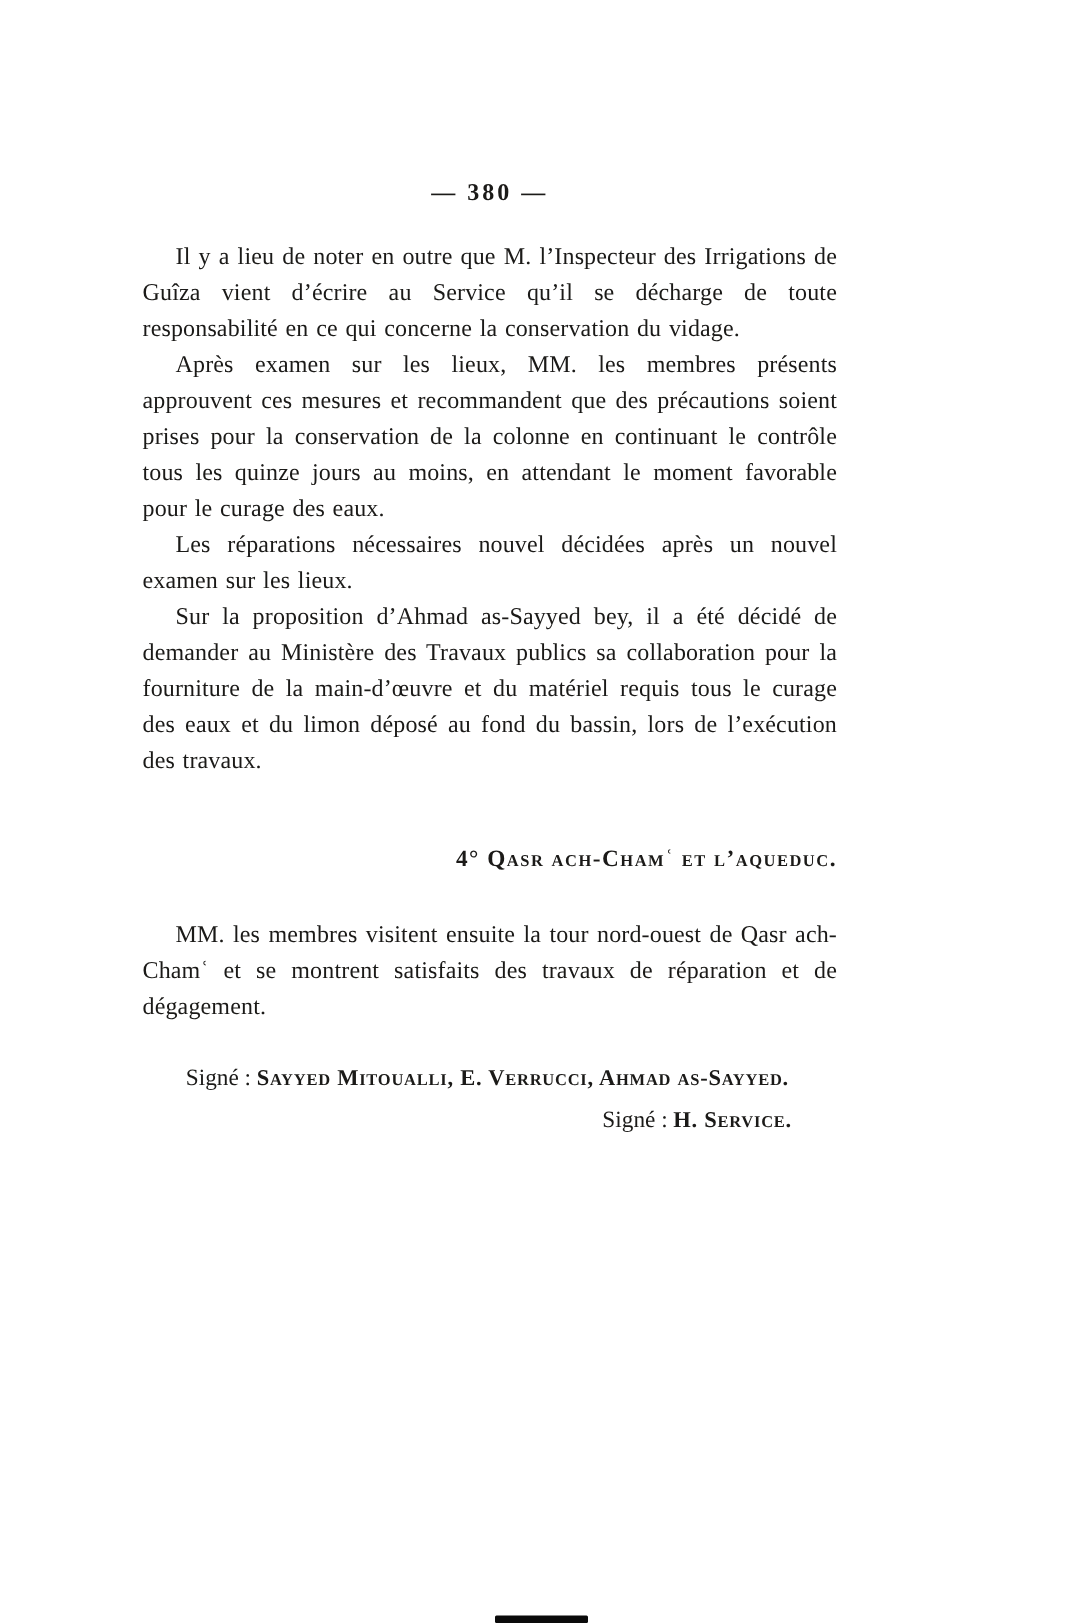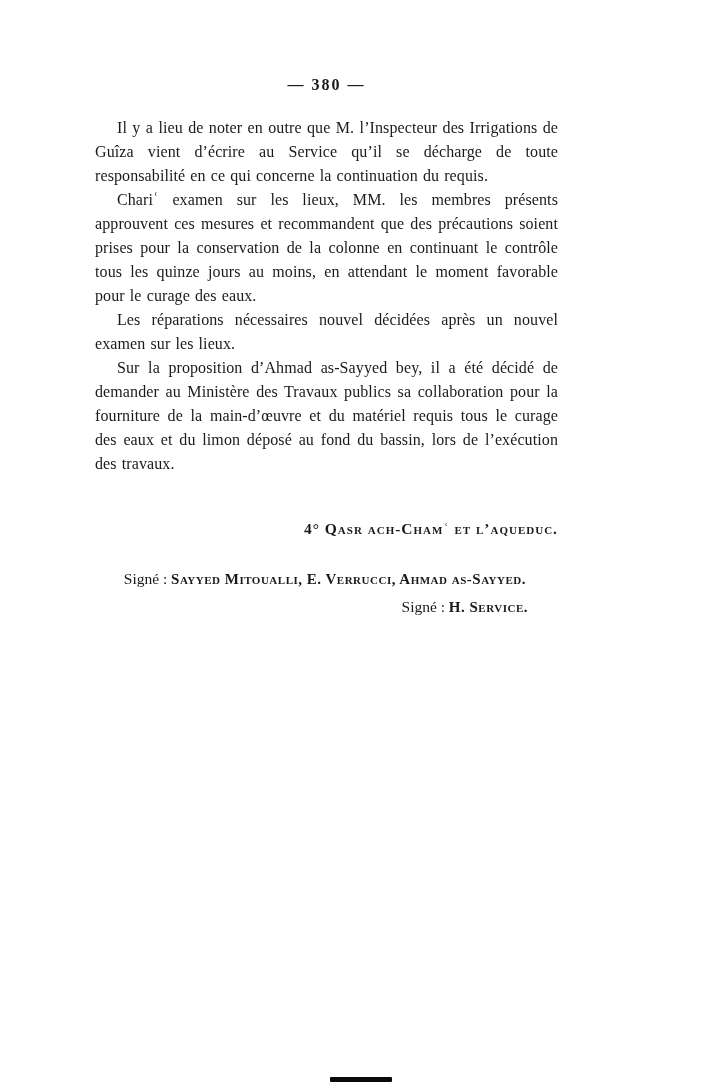--- a/index.html
+++ b/index.html
@@ -6,21 +6,21 @@
     margin: 0;
     padding: 0;
     background: #ffffff;
   }
   .page {
     position: relative;
     width: 648px;
     height: 1082px;
     background: #ffffff;
     box-sizing: border-box;
-    padding: 76px 90px 0 95px;
+    padding: 120px 90px 0 95px;
     font-family: "Liberation Serif", "DejaVu Serif", serif;
     color: #1b1a18;
     overflow: hidden;
   }
   .page-number {
     text-align: center;
     font-size: 16px;
     font-weight: 600;
     letter-spacing: 2px;
     margin: 0 0 22px 0;
@@ -79,30 +79,31 @@
     border-radius: 1px;
   }
 </style>
 </head>
 <body>
 
 <div class="page">
 
   <div class="page-number">— 380 —</div>
 
-  <p class="body-para">Il y a lieu de noter en outre que M. l’Inspecteur des Irrigations de Guîza vient d’écrire au Service qu’il se décharge de toute responsabilité en ce qui concerne la continuation du requis.</p>
+  <p class="body-para">Il y a lieu de noter en outre que M. l’Inspecteur des Irrigations de Guîza vient d’écrire au Service qu’il se décharge de toute responsabilité en ce qui concerne la conservation du vidage.</p>
 
-  <p class="body-para">Chariʿ examen sur les lieux, MM. les membres présents approuvent ces mesures et recommandent que des précautions soient prises pour la conservation de la colonne en continuant le contrôle tous les quinze jours au moins, en attendant le moment favorable pour le curage des eaux.</p>
+  <p class="body-para">Après examen sur les lieux, MM. les membres présents approuvent ces mesures et recommandent que des précautions soient prises pour la conservation de la colonne en continuant le contrôle tous les quinze jours au moins, en attendant le moment favorable pour le curage des eaux.</p>
 
   <p class="body-para">Les réparations nécessaires nouvel décidées après un nouvel examen sur les lieux.</p>
 
   <p class="body-para">Sur la proposition d’Ahmad as-Sayyed bey, il a été décidé de demander au Ministère des Travaux publics sa collaboration pour la fourniture de la main-d’œuvre et du matériel requis tous le curage des eaux et du limon déposé au fond du bassin, lors de l’exécution des travaux.</p>
 
   <h2 class="section-heading">4° Qasr ach-Chamʿ et l’aqueduc.</h2>
 
+  <p class="body-para">MM. les membres visitent ensuite la tour nord-ouest de Qasr ach-Chamʿ et se montrent satisfaits des travaux de réparation et de dégagement.</p>
 
 
   <p class="signature-line"><span class="sig-label">Signé :</span> <span class="smallcaps">Sayyed Mitoualli, E. Verrucci, Ahmad as-Sayyed.</span></p>
 
 
   <p class="signature-line second"><span class="sig-label">Signé :</span> <span class="smallcaps">H. Service.</span></p>
 
   <div class="scan-artifact"></div>
 
 </div>

